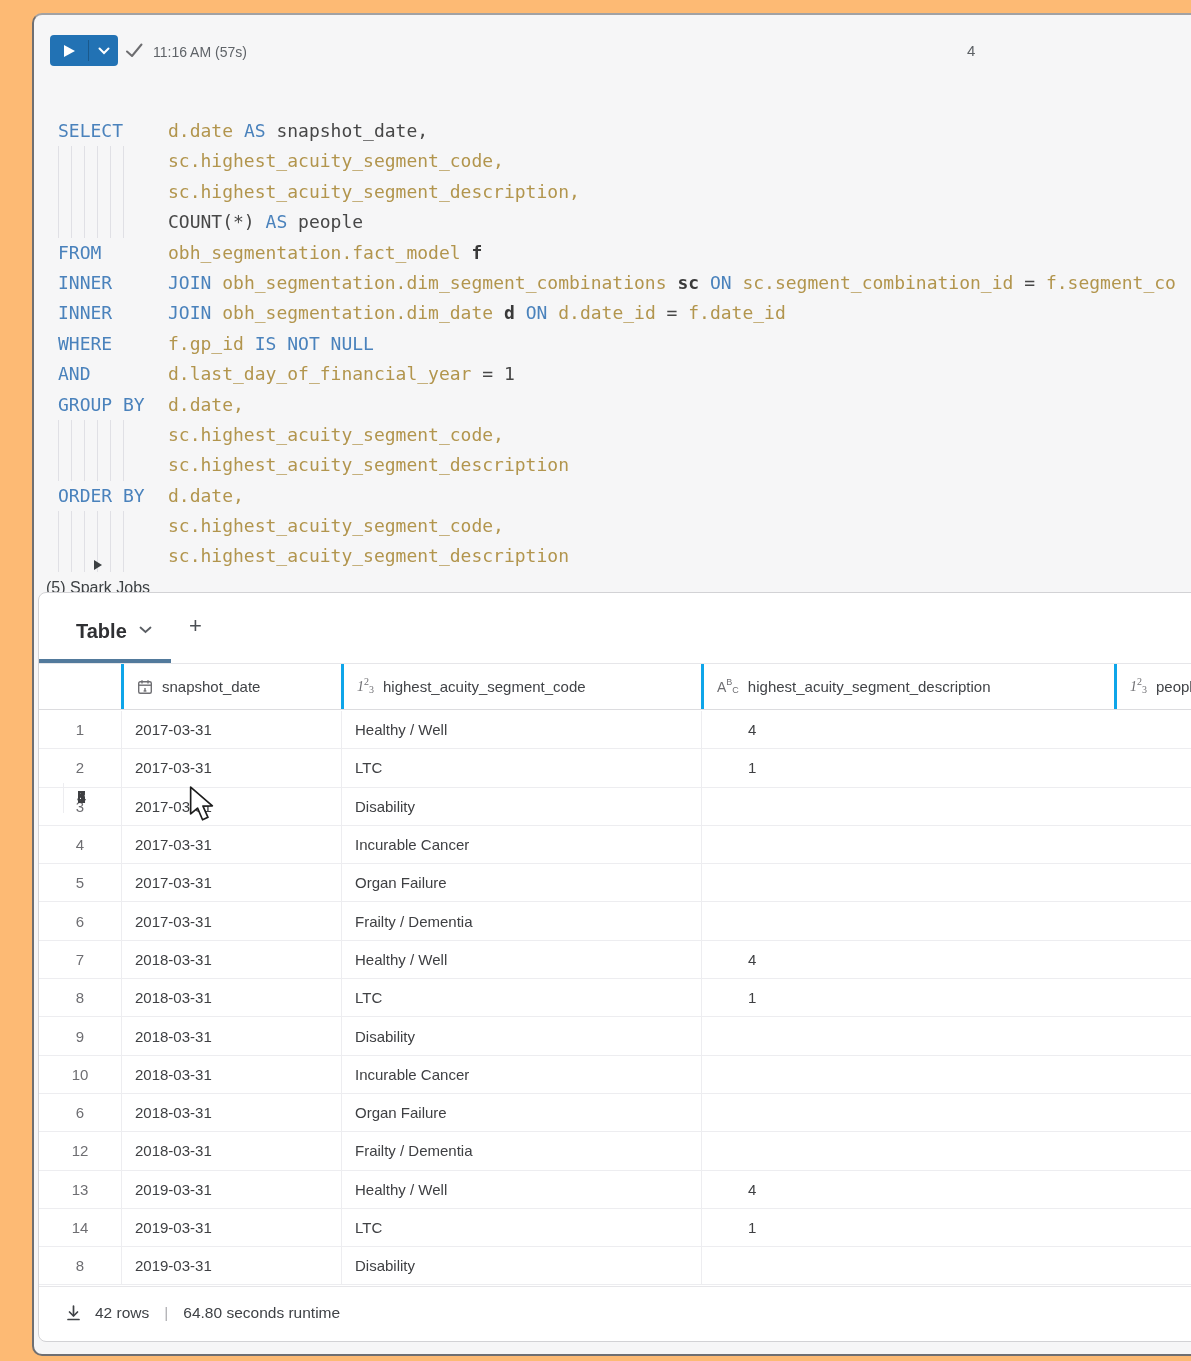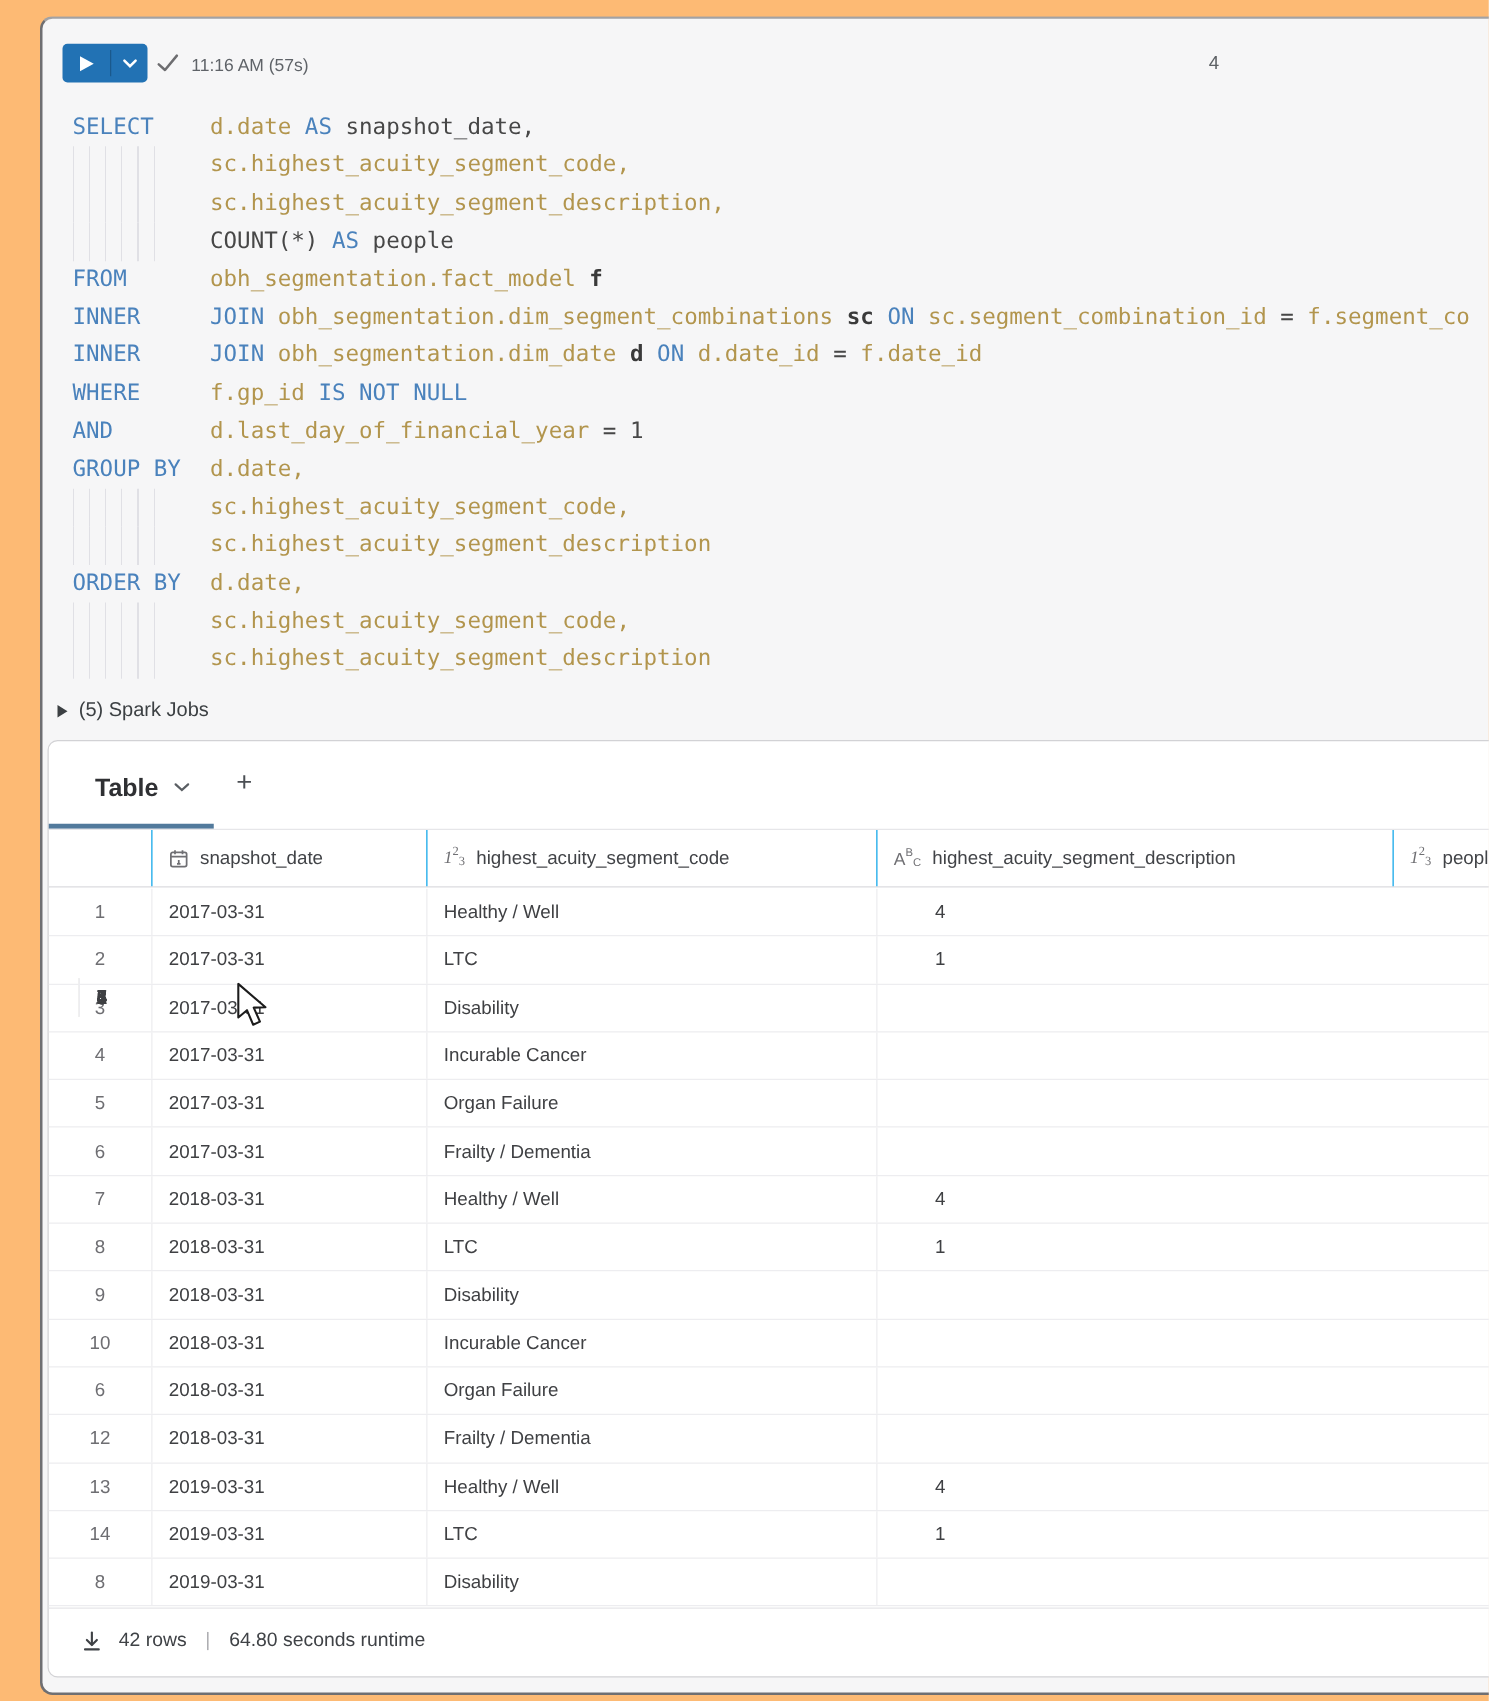--- a/index.html
+++ b/index.html
@@ -15,44 +15,44 @@
             border-bottom:6.5px solid transparent;}
   .run-sep{width:1px;height:21px;background:rgba(0,0,0,0.22);}
   .run-caret{flex:1;display:flex;justify-content:center;align-items:center;}
   .check-ic{position:absolute;left:91px;top:27px;}
   .timestamp{position:absolute;left:119px;top:29px;font-size:14px;color:#5f6368;}
   .exec-count{position:absolute;left:933px;top:27px;font-size:15px;color:#5d6165;}
   
   .code{position:absolute;left:24px;top:72px;font-family:"DejaVu Sans Mono",monospace;
         font-size:18px;line-height:30.4px;white-space:pre;}
   .code-line{height:30.4px;}
-  .kw{display:inline-block;width:110px;color:#4a82bc;}
+  .kw{display:inline-block;width:110px;color:#4a82bc;margin-top:29px;}
   .kw.guides{background:repeating-linear-gradient(to right,#e0e0e5 0 1px,transparent 1px 13px);
              background-size:67px 100%;background-repeat:no-repeat;}
   .tok-k{color:#4a82bc;}
   .tok-i{color:#b2954d;}
   .tok-p{color:#474747;}
   .tok-a{color:#3a3a3a;font-weight:bold;}
   
   .spark{position:absolute;left:12px;top:545px;display:flex;align-items:center;gap:9px;
-         font-size:16px;color:#3c4043;cursor:pointer;}
+         font-size:16px;color:#3c4043;cursor:pointer;flex-direction:column;}
   .tri-right{width:0;height:0;border-left:8px solid #3c4043;border-top:5px solid transparent;
              border-bottom:5px solid transparent;}
   
   .results{position:absolute;left:4px;top:577px;width:1208px;height:748px;background:#ffffff;
            border:1px solid #d2d2d5;border-radius:8px;}
   .tab-label{position:absolute;left:37px;top:27px;font-size:20px;font-weight:bold;color:#2f3033;cursor:pointer;}
   .tab-caret{position:absolute;left:100px;top:33px;cursor:pointer;}
   .add-tab{position:absolute;left:150px;top:20px;font-size:22px;color:#4b4f54;cursor:pointer;}
   .tab-underline{position:absolute;left:0;top:66px;width:132px;height:4px;background:#527a9c;}
   .thead{position:absolute;left:0;top:70px;width:1235px;height:47px;display:grid;
          grid-template-columns:82px 220px 360px 413px 160px;
          border-top:1px solid #e6e6e9;border-bottom:1px solid #dcdcdf;box-sizing:border-box;}
   .th{display:flex;align-items:center;gap:9px;padding-left:13px;font-size:15px;color:#414347;}
-  .th + .th{border-left:1px solid #0ea5e9;}
+  .th + .th{border-left:3px solid #0ea5e9;}
   .tbody{position:absolute;left:0;top:118px;width:1235px;}
   .trow{display:grid;grid-template-columns:82px 220px 360px 413px 160px;height:38.3px;
         border-bottom:1px solid #ededf0;box-sizing:border-box;}
   .td{display:flex;align-items:center;font-size:15px;color:#3f4043;padding:0 13px;overflow:hidden;}
   .td + .td{border-left:1px solid #ededf0;}
   .td.num{color:#6e6e72;justify-content:center;padding:0;}
   .td.code{justify-content:flex-end;}
   .td.people{padding-left:46px;}
   .tfoot{position:absolute;left:0;top:693px;width:1206px;height:53px;border-top:1px solid #e6e6e9;
          display:flex;align-items:center;padding-left:25px;font-size:15.5px;color:#3f4246;box-sizing:border-box;}

